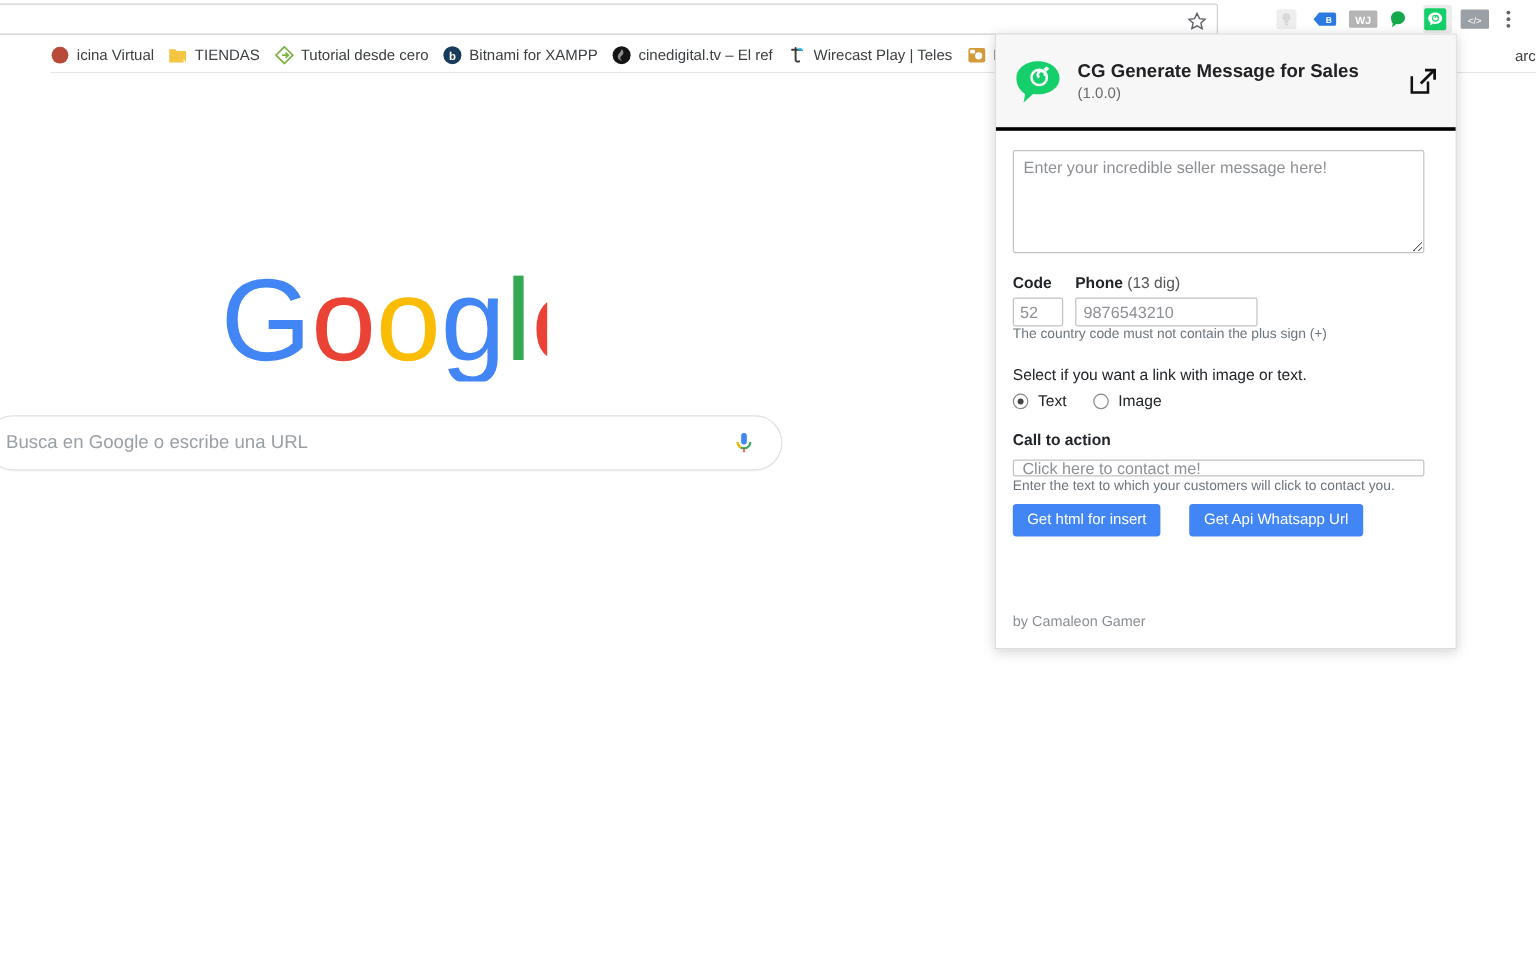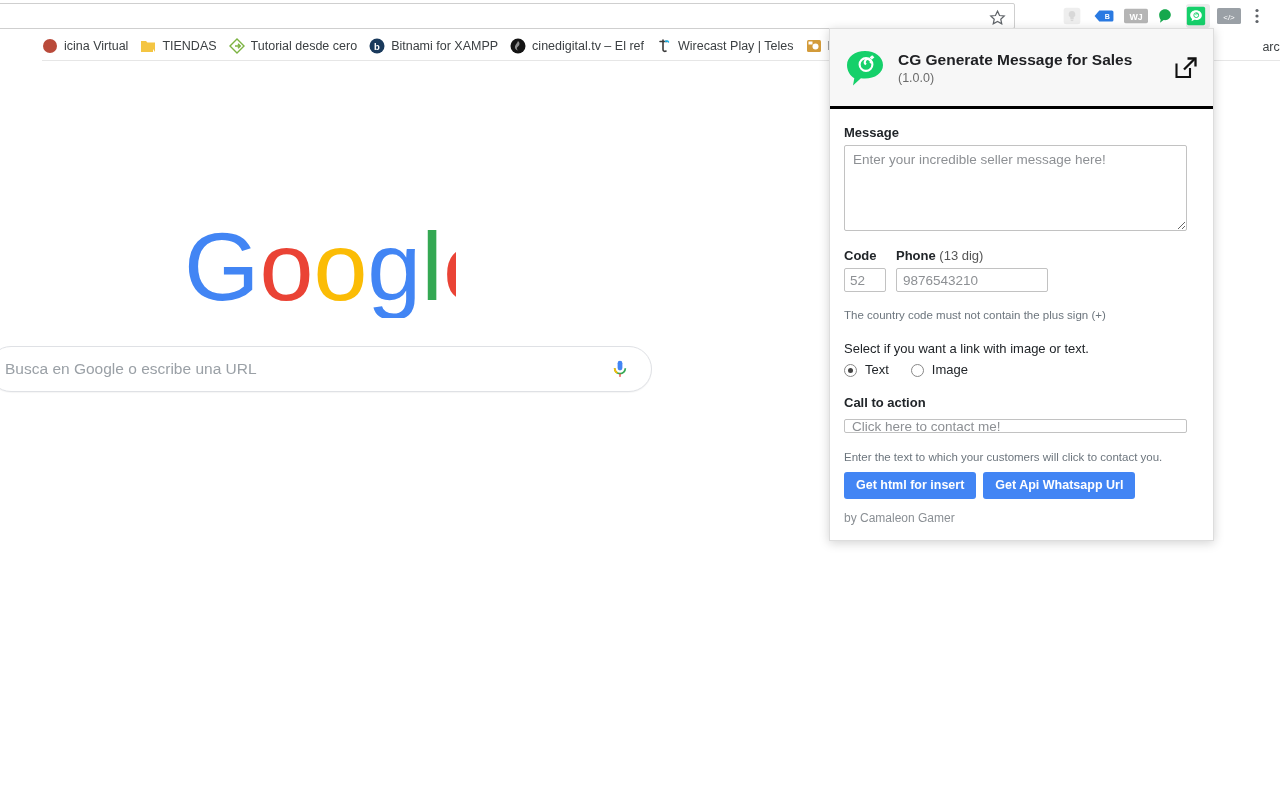--- a/index.html
+++ b/index.html
@@ -160,21 +160,21 @@
     width: 152px; height: 24px;
     border: 1px solid #c2c2c2; border-radius: 2px;
     padding: 2px 6px; font-size: 13.5px;
     font-family: "Liberation Sans", sans-serif;
     outline: none; color: #212529;
   }
   #code-input::placeholder, #phone-input::placeholder, #cta-input::placeholder { color: #8d9094; }
 
   .help-text {
     font-size: 11.5px; color: #6c757d;
-    margin-top: 17px;
+    margin-top: 1px;
   }
 
   #link-type-label { margin-top: 20px; font-size: 13px; color: #212529; }
   #radio-row { display: flex; align-items: center; margin-top: 6px; }
   .radio-item { display: flex; align-items: flex-end; margin-right: 22px; font-size: 13px; }
   .radio-dot {
     width: 13px; height: 13px; border-radius: 50%;
     border: 1px solid #888; background: #fff;
     margin-right: 8px; position: relative;
     flex: 0 0 13px;
@@ -192,26 +192,26 @@
     padding: 3px 7px; font-size: 13.5px;
     font-family: "Liberation Sans", sans-serif;
     outline: none; color: #212529;
     margin-top: 4px;
   }
 
   #buttons-row { display: flex; margin-top: 9px; }
   .btn-primary {
     background: #4285f4;
     border: none; border-radius: 3px;
-    color: #ffffff; font-weight: bold;
+    color: #ffffff; font-weight: normal;
     font-size: 12.5px;
     font-family: "Liberation Sans", sans-serif;
     padding: 0 12px; height: 27px;
     cursor: pointer;
-    margin-right: 7px;
+    margin-right: 24px;
   }
   #footer-credit {
     position: absolute; left: 14px; bottom: 15px;
     font-size: 12px; color: #8a8f94;
   }
 </style>
 </head>
 <body>
 
 <div id="browser-chrome">
@@ -393,21 +393,20 @@
       <svg width="26" height="26" viewBox="0 0 26 26">
         <path d="M3.5 8.5v13.5h13.5V13" fill="none" stroke="#111111" stroke-width="2.1"></path>
         <path d="M11 14.5L22 3.5" stroke="#111111" stroke-width="2.3"></path>
         <path d="M14.5 3.5H22.5V11.5" fill="none" stroke="#111111" stroke-width="2.3"></path>
       </svg>
     </span>
   </div>
 
   <div id="popup-body">
 
-    <label class="field-label">Message</label>
     <textarea id="message-area" placeholder="Enter your incredible seller message here!" style=""></textarea>
 
     <div class="row-inline">
       <div class="col-code">
         <label class="field-label">Code</label>
         <input id="code-input" type="text" placeholder="52" style="">
       </div>
       <div>
         <label class="field-label">
           <span>Phone</span><span class="sub"> (13 dig)</span>

